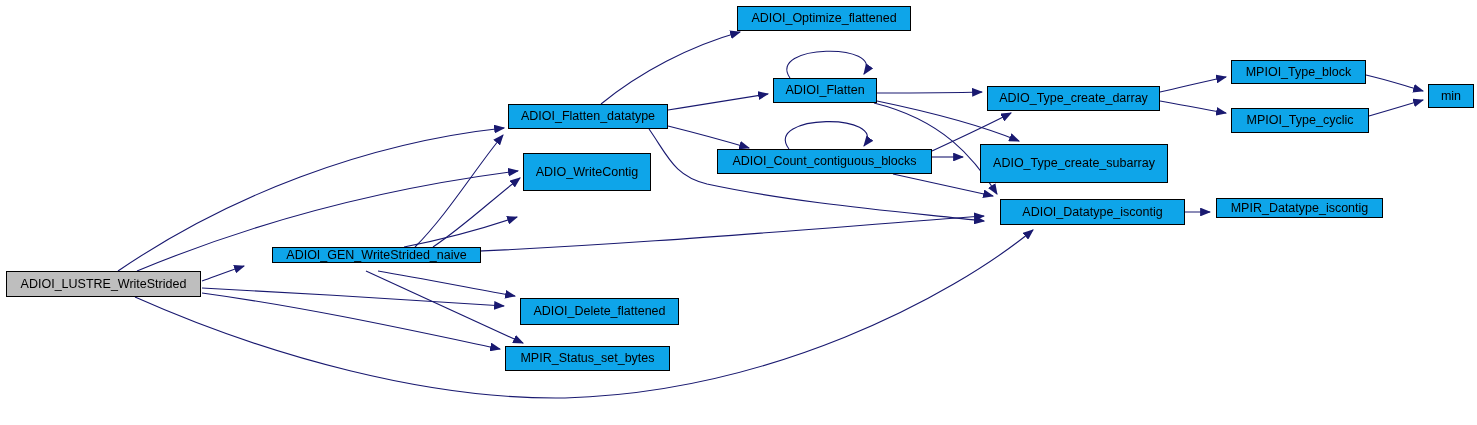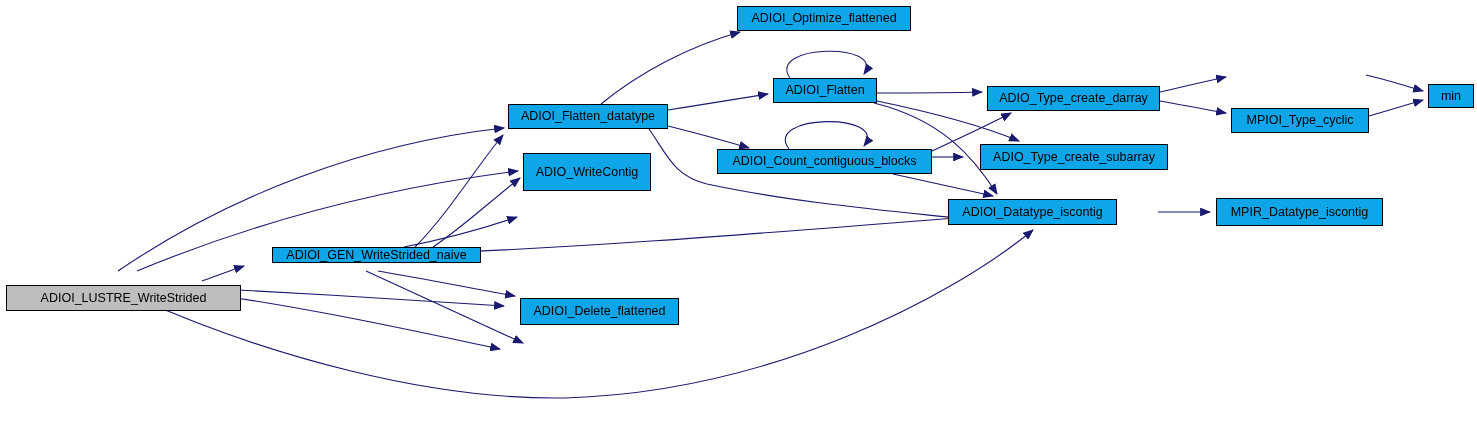--- a/index.html
+++ b/index.html
@@ -63,27 +63,29 @@
         <path class="edge" d="M932,157 C942,157 953,157 963,157" marker-end="url(#arrow)" stroke="#191970"></path>
         <path class="edge" d="M893,174 C928,182 962,189 993,196" marker-end="url(#arrow)" stroke="#191970"></path>
         <path class="edge" d="M1160,92 C1183,87 1202,82 1226,77" marker-end="url(#arrow)" stroke="#191970"></path>
         <path class="edge" d="M1160,101 C1183,105 1202,109 1226,113" marker-end="url(#arrow)" stroke="#191970"></path>
         <path class="edge" d="M1366,75 C1388,80 1402,85 1423,91" marker-end="url(#arrow)" stroke="#191970"></path>
         <path class="edge" d="M1369,116 C1390,110 1403,106 1423,100" marker-end="url(#arrow)" stroke="#191970"></path>
         <path class="edge" d="M1158,212 C1175,212 1192,212 1210,212" marker-end="url(#arrow)" stroke="#191970"></path>
       </g>
   </svg>
 
-<div class="node root" style="left: 6px; top: 285px; width: 235px; height: 26px;">ADIOI_LUSTRE_WriteStrided</div>
+<div class="node root" style="left: 6px; top: 271px; width: 195px; height: 26px;">ADIOI_LUSTRE_WriteStrided</div>
     <div class="node" style="left: 248px; top: 247px; width: 209px; height: 16px; margin-left: 24px;">ADIOI_GEN_WriteStrided_naive</div>
     <div class="node" style="left: 508px; top: 104px; width: 160px; height: 25px;">ADIOI_Flatten_datatype</div>
     <div class="node" style="left: 523px; top: 153px; width: 128px; height: 38px;">ADIO_WriteContig</div>
     <div class="node" style="left: 737px; top: 6px; width: 174px; height: 25px;">ADIOI_Optimize_flattened</div>
     <div class="node" style="left: 773px; top: 78px; width: 104px; height: 25px;">ADIOI_Flatten</div>
     <div class="node" style="left: 717px; top: 149px; width: 215px; height: 25px;">ADIOI_Count_contiguous_blocks</div>
     <div class="node" style="left: 987px; top: 86px; width: 173px; height: 25px;">ADIO_Type_create_darray</div>
-    <div class="node" style="left: 980px; top: 144px; width: 188px; height: 26px;">ADIO_Type_create_subarray</div>
-    <div class="node" style="left: 948px; top: 199px; width: 169px; height: 26px;">ADIOI_Datatype_iscontig</div>
+    <div class="node" style="left: 980px; top: 144px; width: 188px; height: 39px;">ADIO_Type_create_subarray</div>
+    <div class="node" style="left: 1000px; top: 199px; width: 185px; height: 26px;">ADIOI_Datatype_iscontig</div>
+    <div class="node" style="left: 1231px; top: 60px; width: 135px; height: 24px;">MPIOI_Type_block</div>
     <div class="node" style="left: 1231px; top: 108px; width: 138px; height: 25px;">MPIOI_Type_cyclic</div>
-    <div class="node" style="left: 1216px; top: 198px; width: 167px; height: 28px;">MPIR_Datatype_iscontig</div>
+    <div class="node" style="left: 1216px; top: 198px; width: 167px; height: 20px;">MPIR_Datatype_iscontig</div>
     <div class="node" style="left: 1428px; top: 84px; width: 46px; height: 24px;">min</div>
     <div class="node" style="left: 520px; top: 298px; width: 159px; height: 27px;">ADIOI_Delete_flattened</div>
+    <div class="node" style="left: 505px; top: 346px; width: 165px; height: 25px;">MPIR_Status_set_bytes</div>
   </div>
 
 </body></html>

